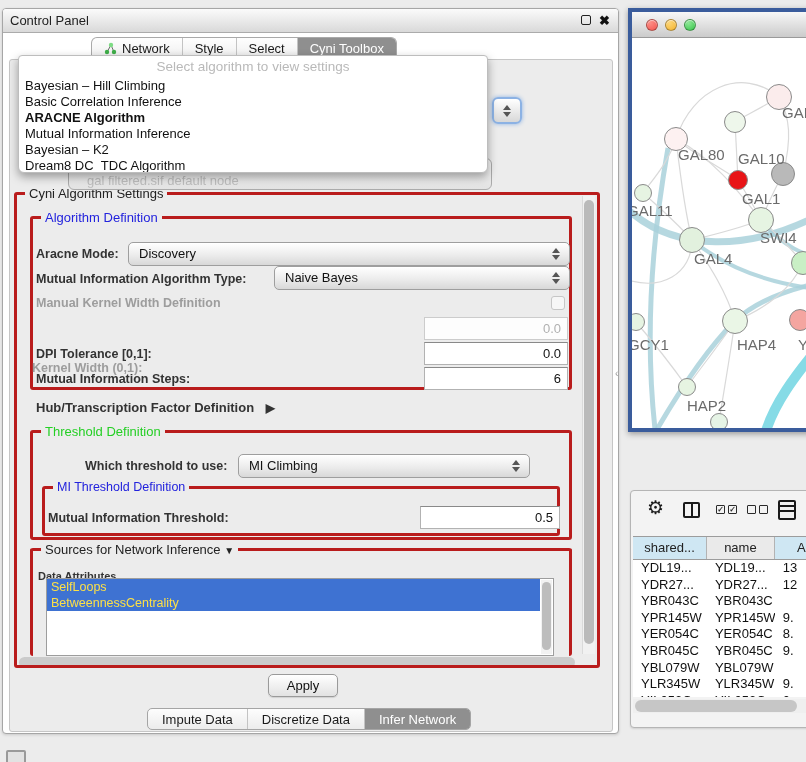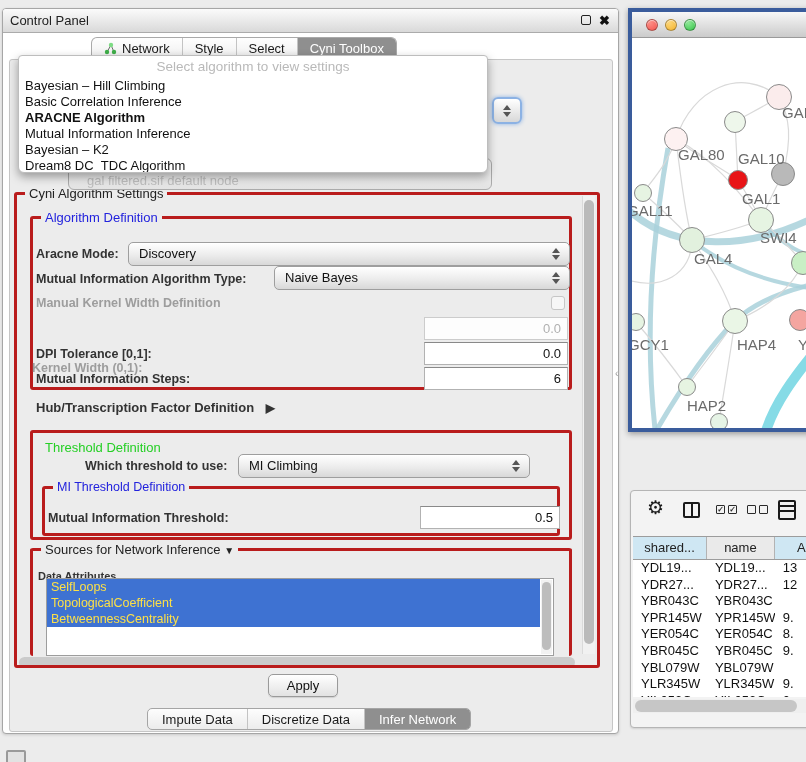--- a/index.html
+++ b/index.html
@@ -33,21 +33,21 @@
   .tab .net-ic { margin-top:1px; }
 
   .cp-inner { position:absolute; left:6px; top:50px; width:604px; height:673px;
     border:1px solid #c6c6c6; border-radius:3px; background:#ececec; }
 
   
   .group { position:absolute; border:3px solid #b91c1c; border-radius:3px; }
   .legend { position:absolute; top:-9px; left:8px; background:#ececec; padding:0 4px;
     font-size:13px; color:#222; white-space:nowrap; }
   .legend.blue { color:#2222dd; }
-  .legend.green { color:#25cf25;margin-top:16px; }
+  .legend.green { color:#25cf25; }
 
   .lbl { position:absolute; font-size:12.5px; font-weight:bold; color:#333; white-space:nowrap; }
   .lbl.dis { color:#9d9d9d; }
 
   .combo { position:absolute; height:24px; border:1px solid #9e9e9e; border-radius:5px;
     background:linear-gradient(#ffffff,#ececec 55%,#d8d8d8); font-size:13px; color:#111;
     padding:3px 24px 0 10px; box-shadow:0 1px 1px rgba(255,255,255,.7) inset; }
   .spin { position:absolute; right:9px; top:50%; margin-top:-7px; width:8px; height:14px; }
   .spin i { position:absolute; left:0; width:0; height:0; border-left:4px solid transparent; border-right:4px solid transparent; }
   .spin .up { top:1px; border-bottom:5px solid #555; }
@@ -241,21 +241,20 @@
       <span>Sources for Network Inference</span>
       <span style="font-size:10px;">▼</span>
     </div>
   </div>
   <div class="abs lbl" style="left:38px; top:570px; font-size:11px; z-index:4;">Data Attributes</div>
   <div class="abs attr-list" style="left:46px; top:578px; width:508px; height:78px; z-index:4;" id="attr-list">
     <div class="list-scroll">
         <div class="thumb"></div>
       </div>
   <div class="attr-item sel" style="width: 493px;">SelfLoops</div>
-      <div class="attr-item sel" style="width: 493px;">TopologicalCoefficient</div>
       <div class="attr-item sel" style="width: 493px;">BetweennessCentrality</div>
     </div>
 
   <div class="abs vscroll">
       <div class="thumb"></div>
     </div>
   <div class="abs hscroll">
       <div class="thumb"></div>
     </div>
 

